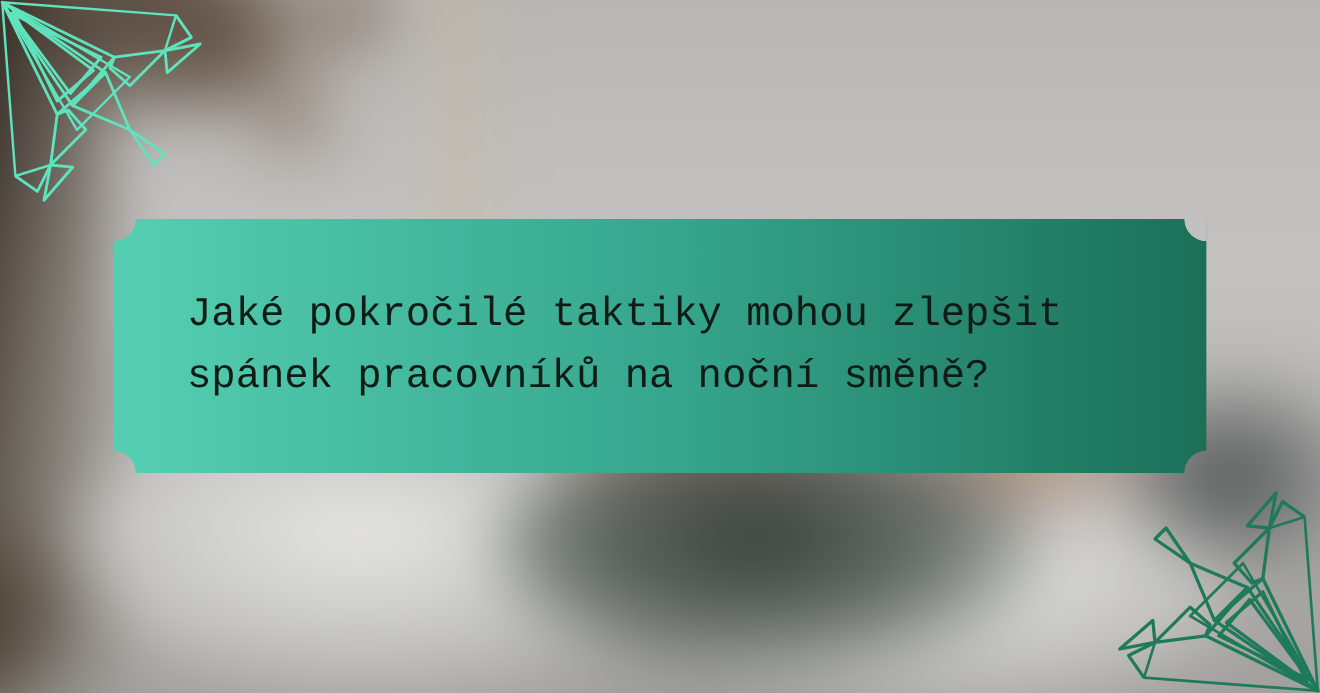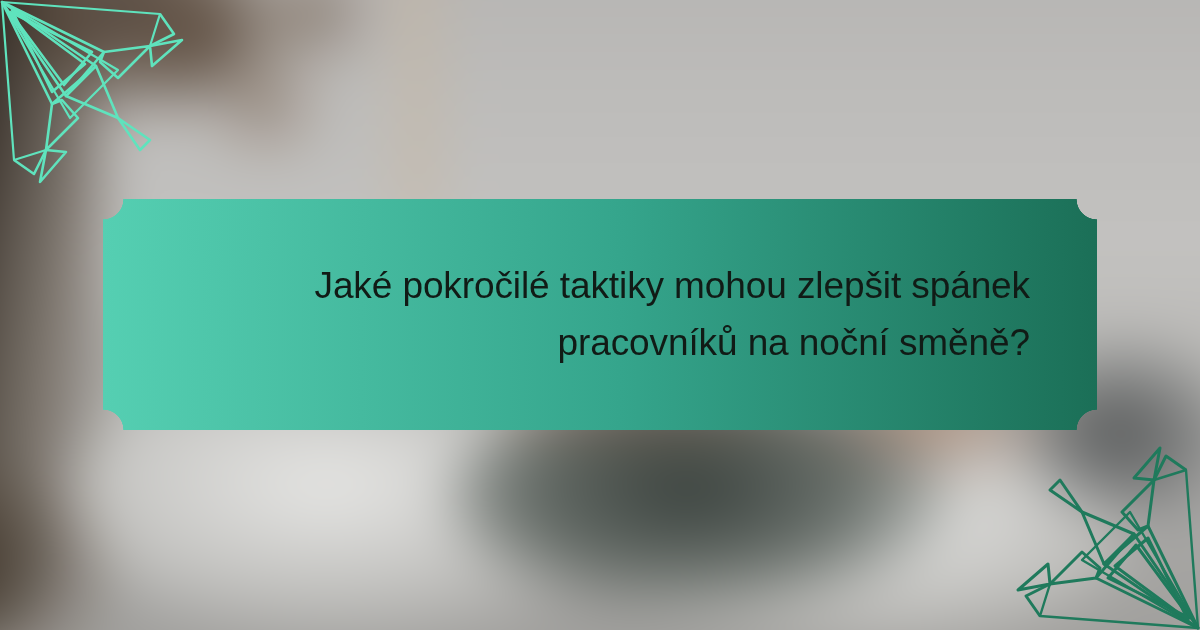--- a/index.html
+++ b/index.html
@@ -103,22 +103,22 @@
     mask-image:
       radial-gradient(circle 20px at 0 0, transparent 0 20px, #000 20.6px),
       radial-gradient(circle 20px at 100% 0, transparent 0 20px, #000 20.6px),
       radial-gradient(circle 20px at 0 100%, transparent 0 20px, #000 20.6px),
       radial-gradient(circle 20px at 100% 100%, transparent 0 20px, #000 20.6px);
     mask-composite: intersect;
   }
 
   #quote-text {
     width:860px;
-    text-align:right;
-    font-family:Liberation Sans, sans-serif;
+    text-align:left;
+    font-family:Liberation Mono, monospace;
     font-size:37px;
     line-height:1.52;
     font-weight:400;
     color:#111b16;
     letter-spacing:-0.1px;
     white-space:pre-line;
   }
 </style>
 </head>
 <body>

